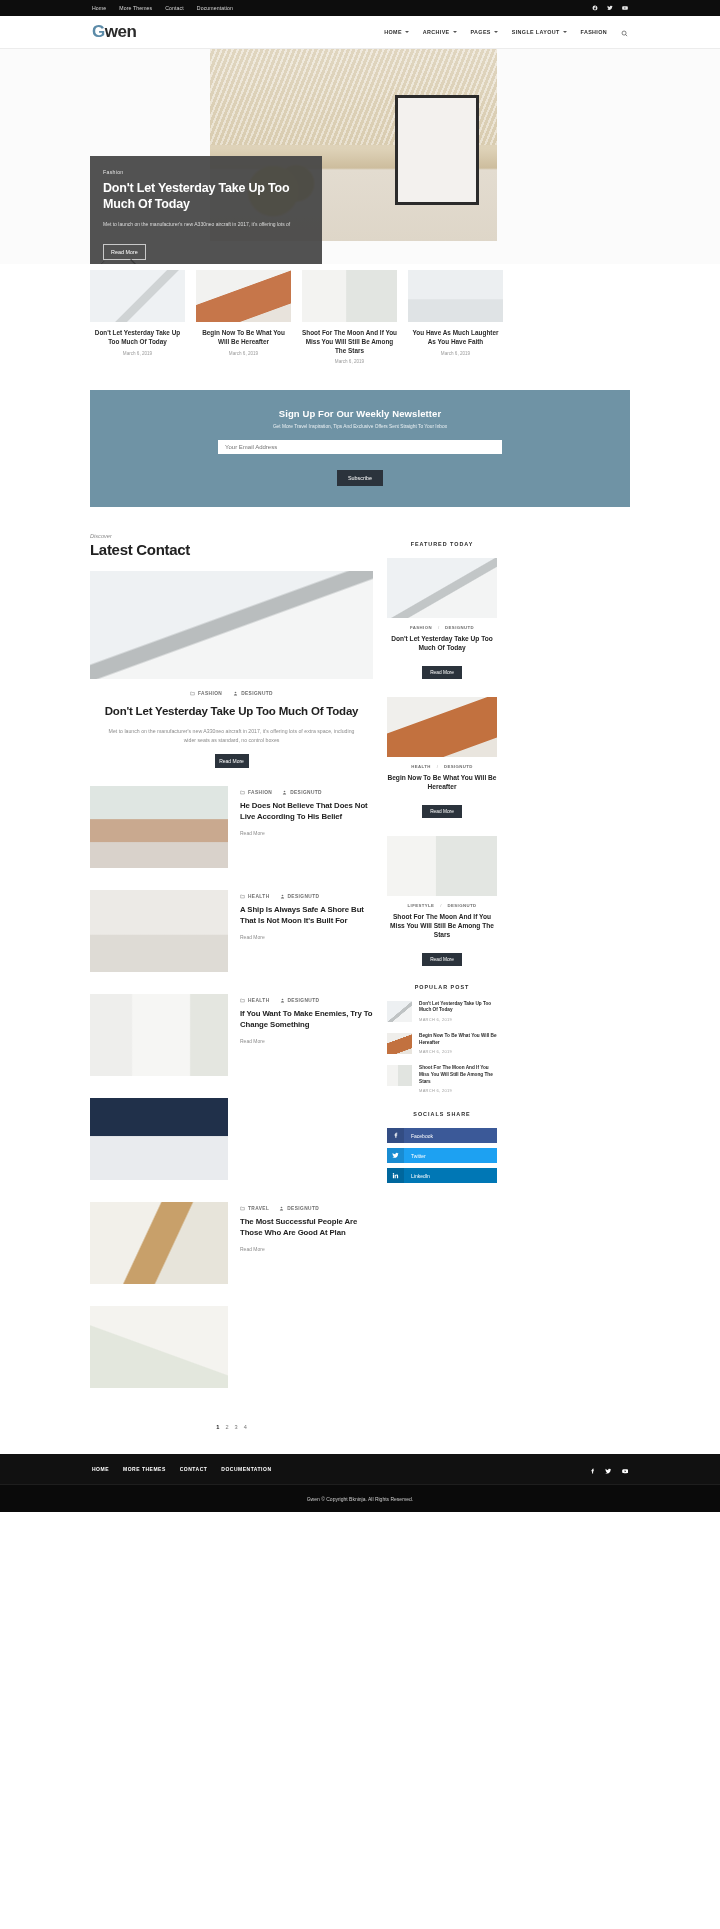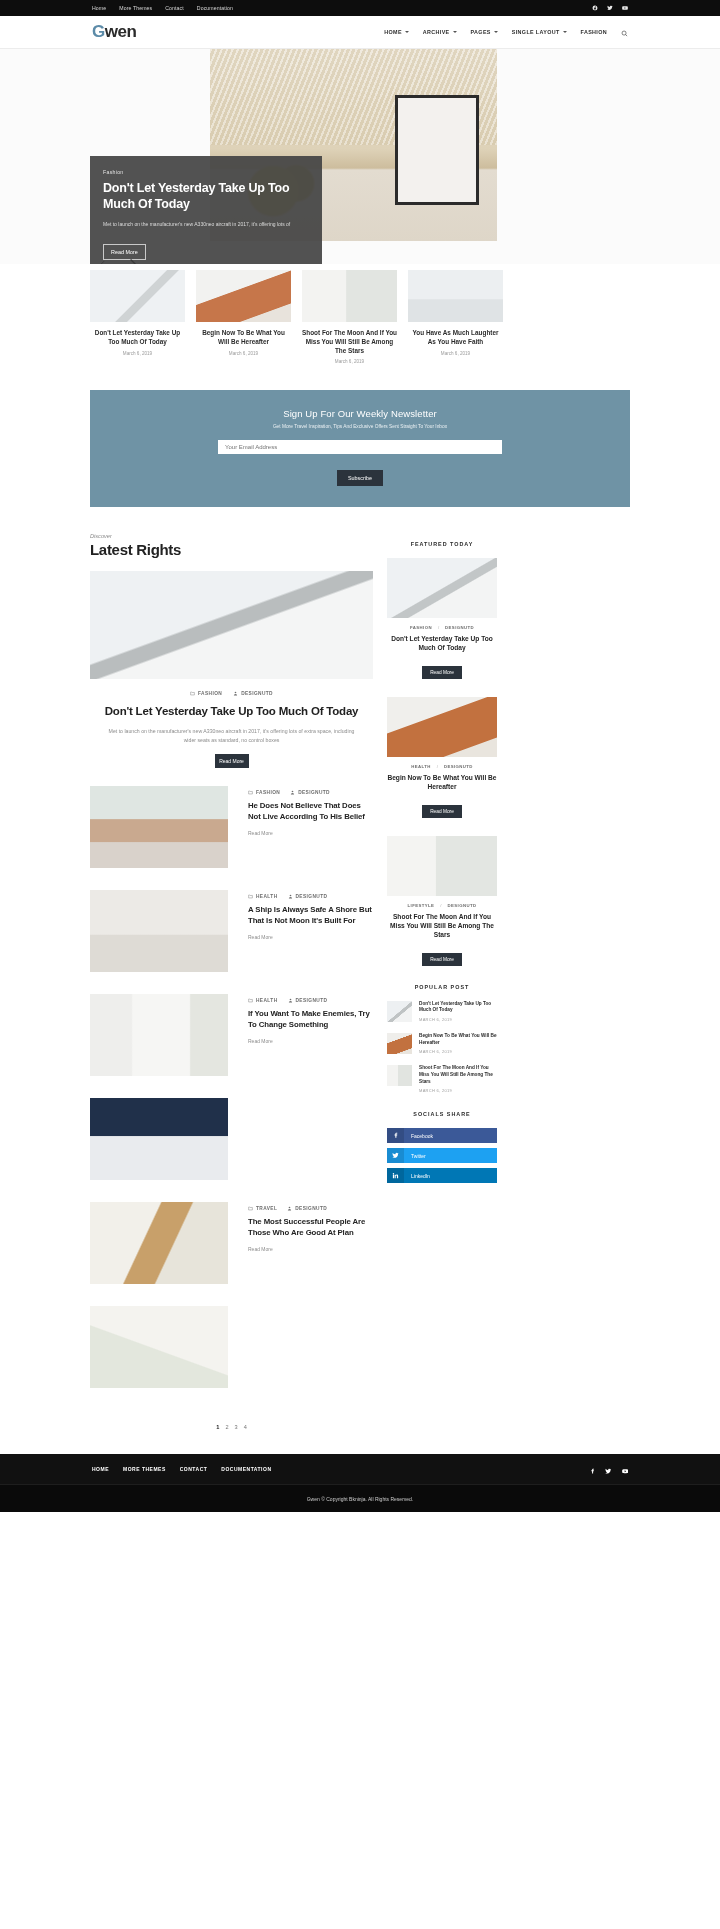--- a/index.html
+++ b/index.html
@@ -191,21 +191,21 @@
 
   
   .newsletter {
     margin: 26px 90px 0 90px;
     background: #6f93a5;
     padding: 18px 0 21px 0;
     text-align: center;
   }
   .nl-title {
     font-size: 9.5px;
-    font-weight: 400;
+    font-weight: 700;
     color: #ffffff;
     letter-spacing: .1px;
     margin-bottom: 5px;
   }
   .nl-sub {
     font-size: 4.8px;
     color: #eaf0f3;
     margin-bottom: 11px;
   }
   .nl-input {
@@ -305,21 +305,21 @@
     padding: 4px 0;
     border: none;
     cursor: pointer;
     font-family: "Liberation Sans", sans-serif;
   }
 
   
   .postlist { margin-top: 18px; }
   .post {
     display: flex;
-    gap: 20px;
+    gap: 12px;
     margin-bottom: 22px;
     align-items: flex-start;
   }
   .post-img { width: 138px; height: 82px; flex: 0 0 138px; }
   .p1 { background: linear-gradient(180deg,#dfe6e2 0 40%,#c9a98f 41% 68%,#d9d2cb 69%),#dfe2e0; }
   .p2 { background: linear-gradient(180deg,#eceae6 0 54%,#dedbd5 55%),#e8e6e2; }
   .p3 { background: linear-gradient(90deg,#eeeeec 0 30%,#f6f6f4 31% 72%,#e4e6e0 73%),#eeefeb; }
   .p4 { background: linear-gradient(180deg,#20304a 0 46%,#e9ebee 47%),#2b3b55; }
   .p5 { background: linear-gradient(115deg,#f2f0ea 0 40%,#c8a06a 41% 58%,#e7e4da 59%),#eeebe3; }
   .p6 { background: linear-gradient(200deg,#f4f3ef 0 52%,#e3e7dd 53%),#f2f1ec; }
@@ -575,21 +575,21 @@
     <div class="nl-title">Sign Up For Our Weekly Newsletter</div>
     <div class="nl-sub">Get More Travel Inspiration, Tips And Exclusive Offers Sent Straight To Your Inbox</div>
     <input class="nl-input" type="text" placeholder="Your Email Address" style="">
     <button class="nl-btn">Subscribe</button>
   </div>
 
   <div class="main">
 
     <div class="content">
       <div class="sec-kicker">Discover</div>
-      <div class="sec-title">Latest Rights</div>
+      <div class="sec-title">Latest Contact</div>
 
       <div>
         <div class="feat-img"></div>
         <div class="meta-row">
           <span class="meta">
             <svg viewBox="0 0 24 24">
                 <path d="M3 5h6l2 2h10v12H3z" fill="none" stroke="#6d6d6d" stroke-width="2"></path>
               </svg>
             <span>FASHION</span>
           </span>

